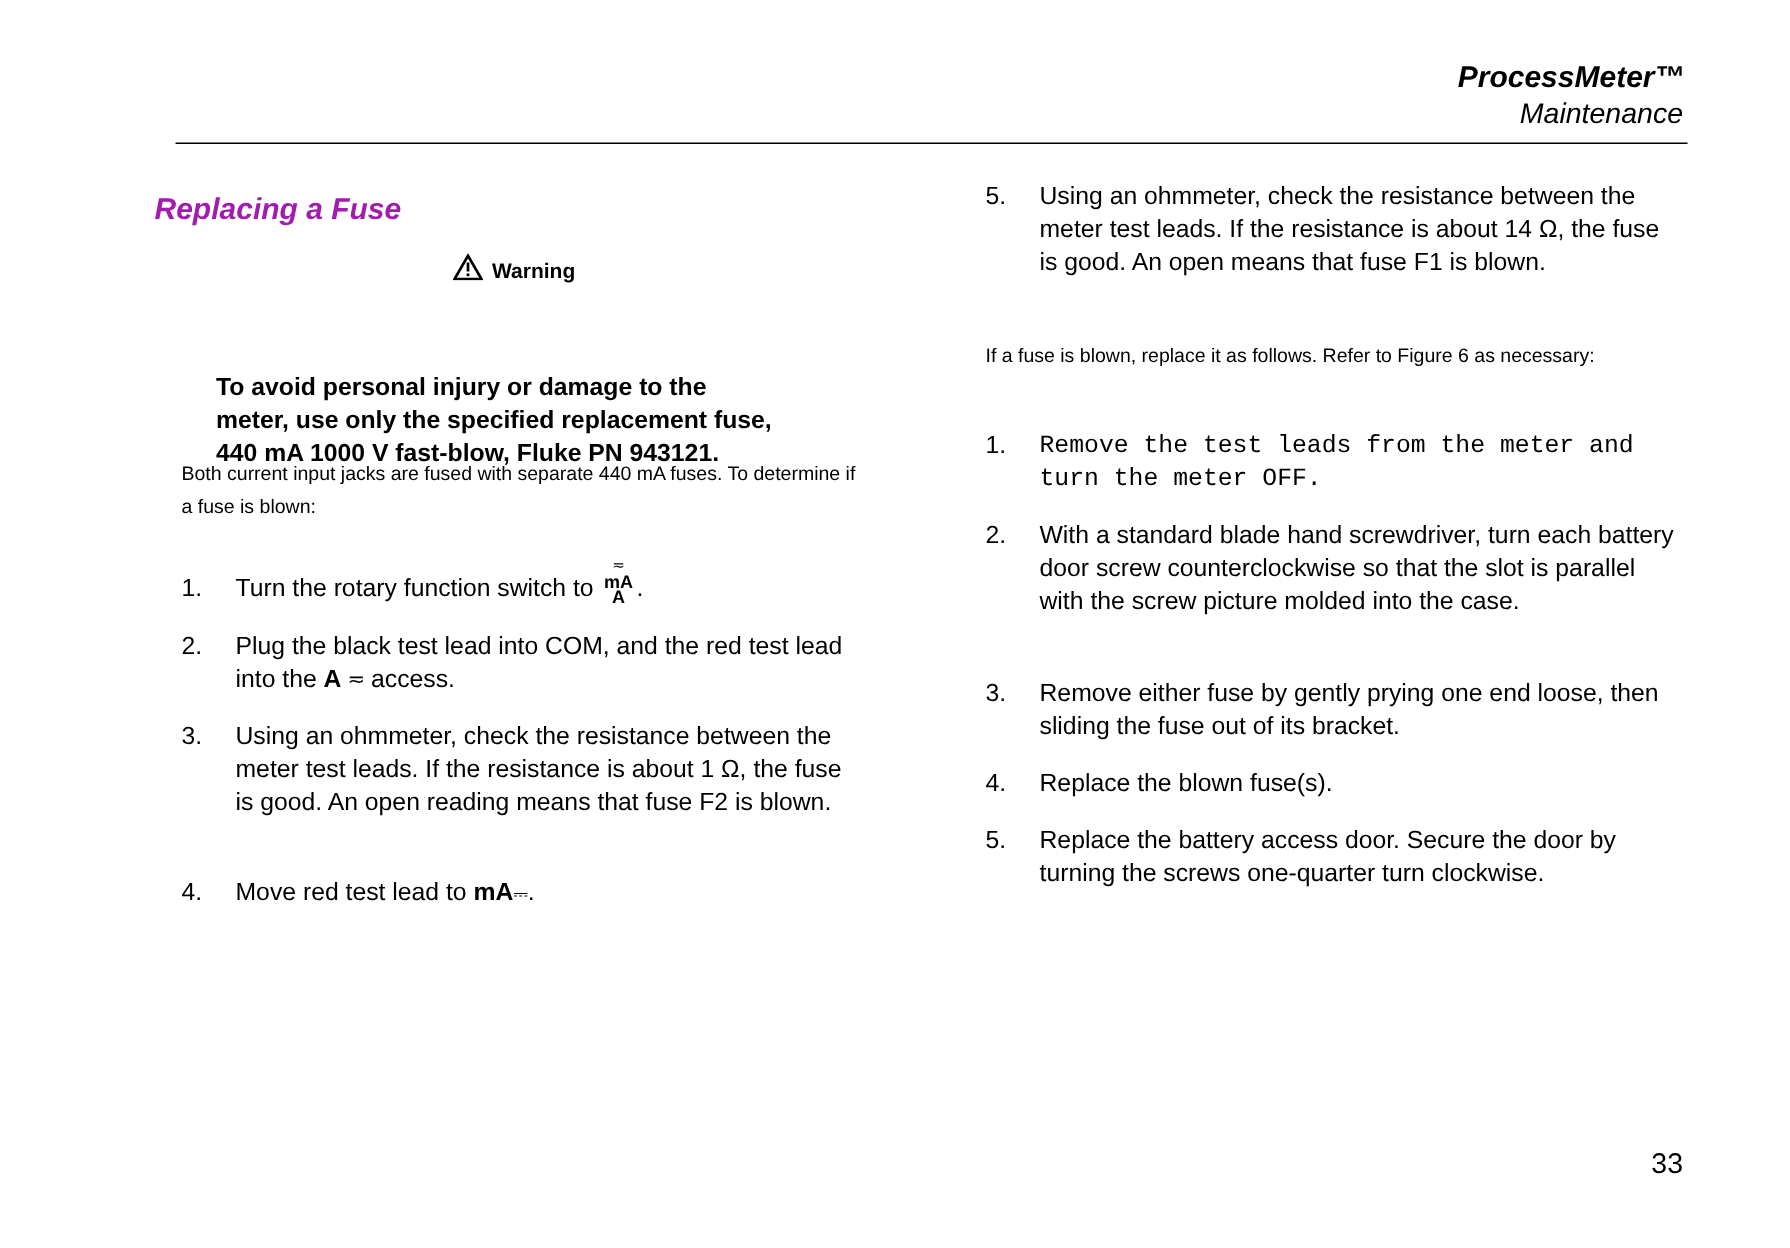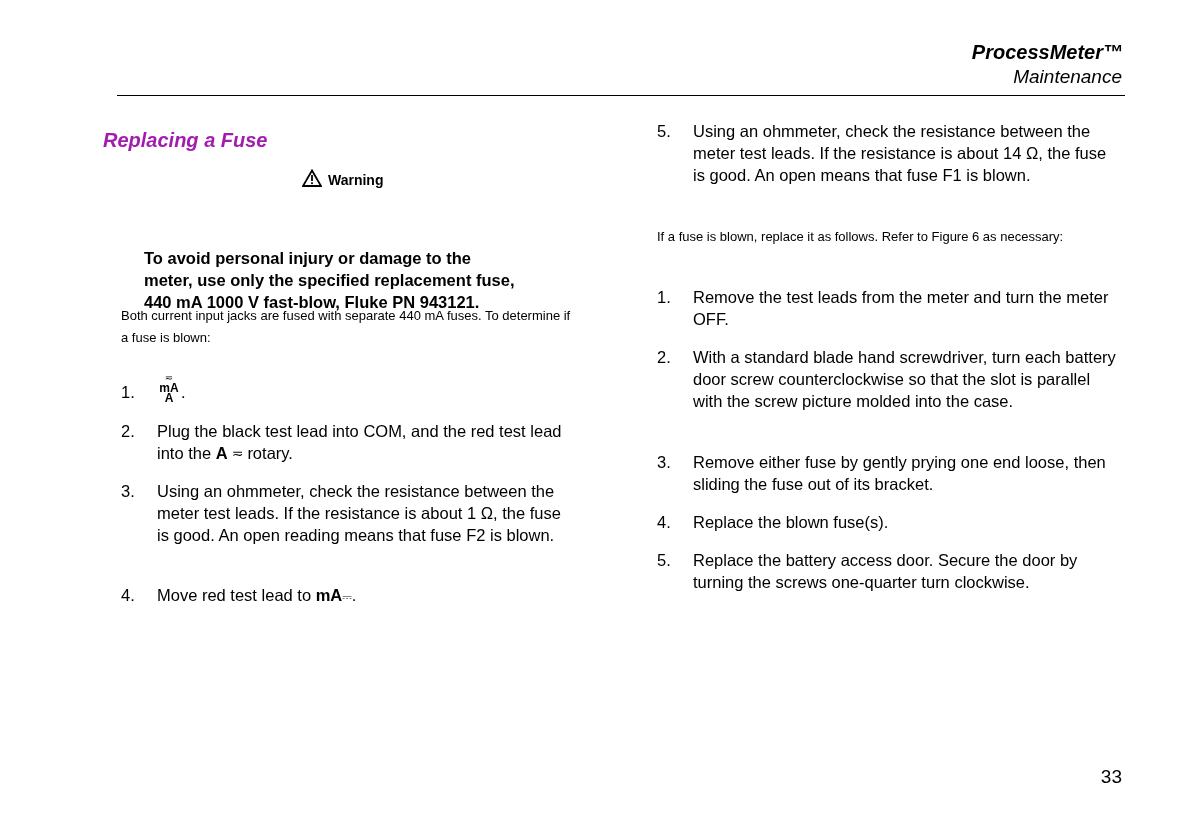--- a/index.html
+++ b/index.html
@@ -69,33 +69,34 @@
   </span>
   <span>Warning</span>
 </div>
 <div class="warning-body">To avoid personal injury or damage to the meter, use only the specified replacement fuse, 440 mA 1000 V fast-blow, Fluke PN 943121.</div>
 
 <div class="para" style="left:121px; top:305px; width:460px;">Both current input jacks are fused with separate 440 mA fuses. To determine if a fuse is blown:</div>
 
 <div class="step" style="left:121px; top:381px;">
   <span class="num">1.</span>
   <span class="txt">
+    <span>Turn the rotary function switch to</span>
     <span class="sym-stack">
       <span class="s-top">≂</span>
       <span class="s-mid">mA</span>
       <span class="s-bot">A</span>
     </span><span>.</span>
   </span>
 </div>
 
 <div class="step" style="left:121px; top:420px;">
   <span class="num">2.</span>
   <span class="txt" style="width:410px;">
     <span>Plug the black test lead into COM, and the red test lead into the</span>
-    <b>A</b><span class="tilde-bar">≂</span><span>rotary.</span>
+    <b>A</b><span class="tilde-bar">≂</span><span>access.</span>
   </span>
 </div>
 
 <div class="step" style="left:121px; top:480px;">
   <span class="num">3.</span>
   <span class="txt" style="width:410px;">Using an ohmmeter, check the resistance between the meter test leads. If the resistance is about 1 Ω, the fuse is good. An open reading means that fuse F2 is blown.</span>
 </div>
 
 <div class="step" style="left:121px; top:584px;">
   <span class="num">4.</span>
@@ -107,21 +108,21 @@
 
 <div class="step" style="left:657px; top:120px;">
   <span class="num">5.</span>
   <span class="txt" style="width:420px;">Using an ohmmeter, check the resistance between the meter test leads. If the resistance is about 14 Ω, the fuse is good. An open means that fuse F1 is blown.</span>
 </div>
 
 <div class="para" style="left:657px; top:226px; width:460px;">If a fuse is blown, replace it as follows. Refer to Figure 6 as necessary:</div>
 
 <div class="step" style="left:657px; top:286px;">
   <span class="num">1.</span>
-  <span class="txt" style="width:420px;">Remove the test leads from the meter and turn the meter OFF.</span>
+  <span class="txt" style="width:420px;font-family:Liberation Mono, monospace;">Remove the test leads from the meter and turn the meter OFF.</span>
 </div>
 
 <div class="step" style="left:657px; top:346px;">
   <span class="num">2.</span>
   <span class="txt" style="width:425px;">With a standard blade hand screwdriver, turn each battery door screw counterclockwise so that the slot is parallel with the screw picture molded into the case.</span>
 </div>
 
 <div class="step" style="left:657px; top:451px;">
   <span class="num">3.</span>
   <span class="txt" style="width:425px;">Remove either fuse by gently prying one end loose, then sliding the fuse out of its bracket.</span>

